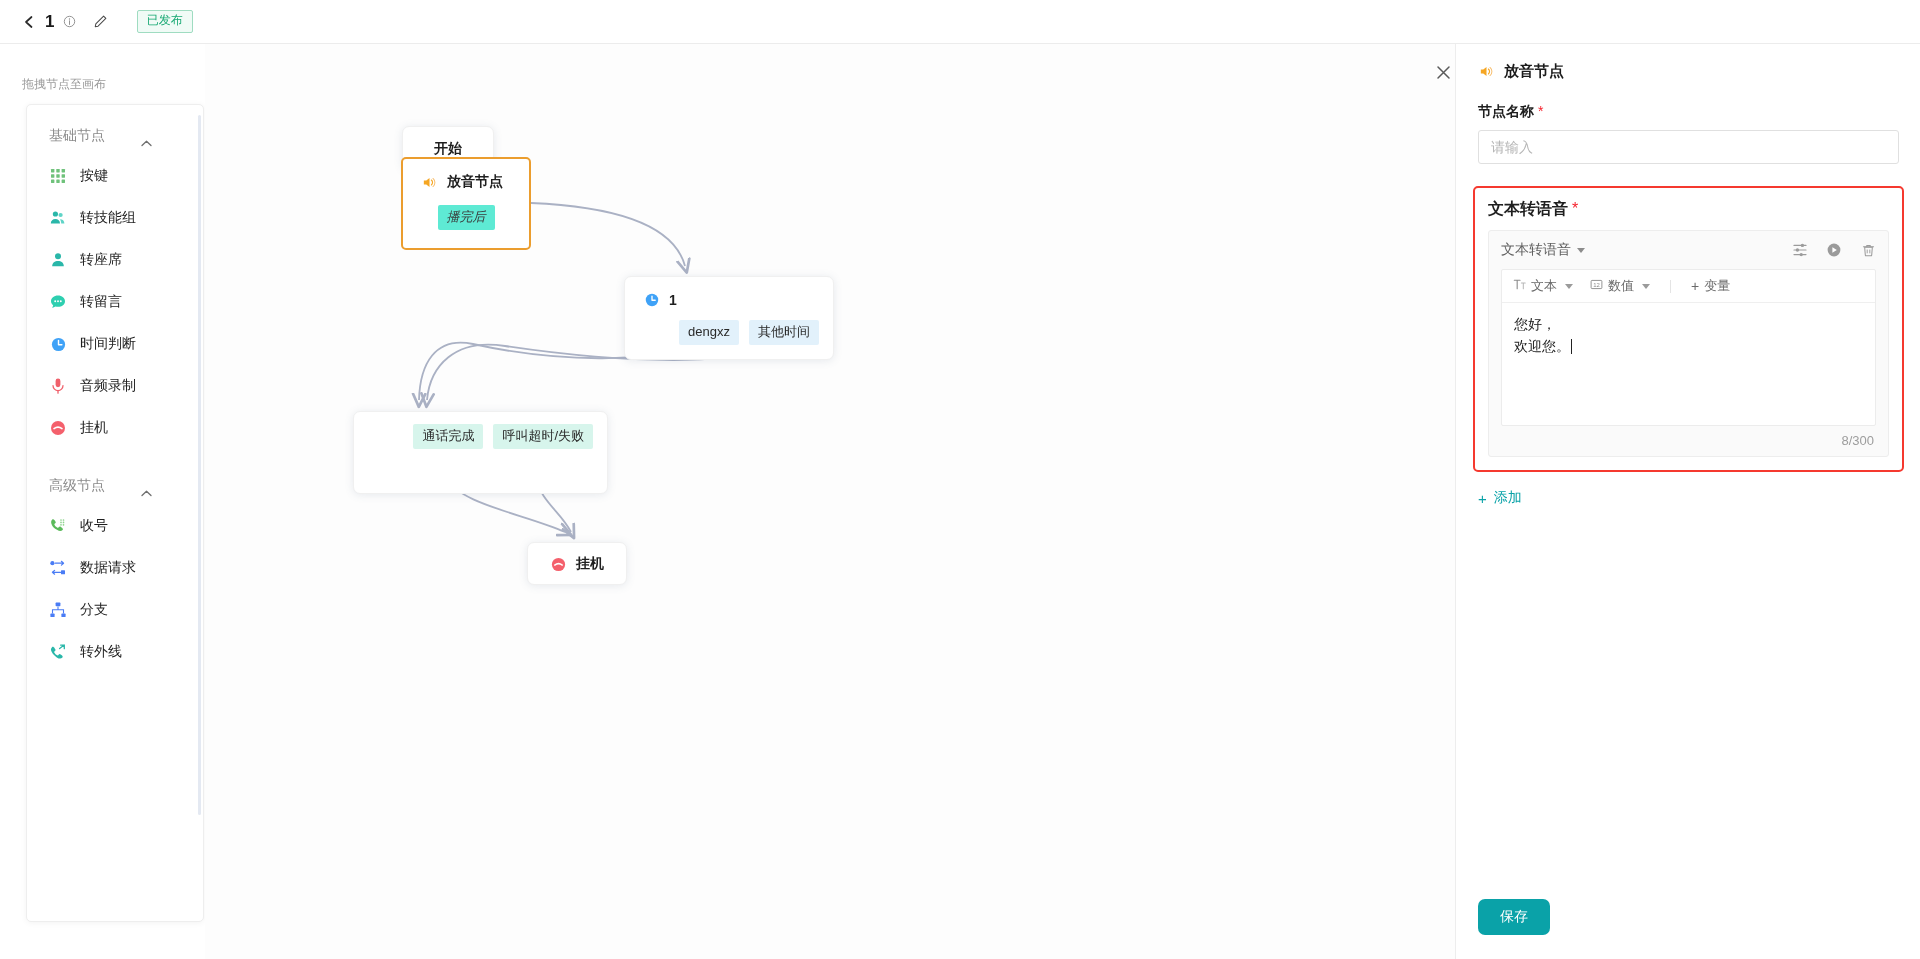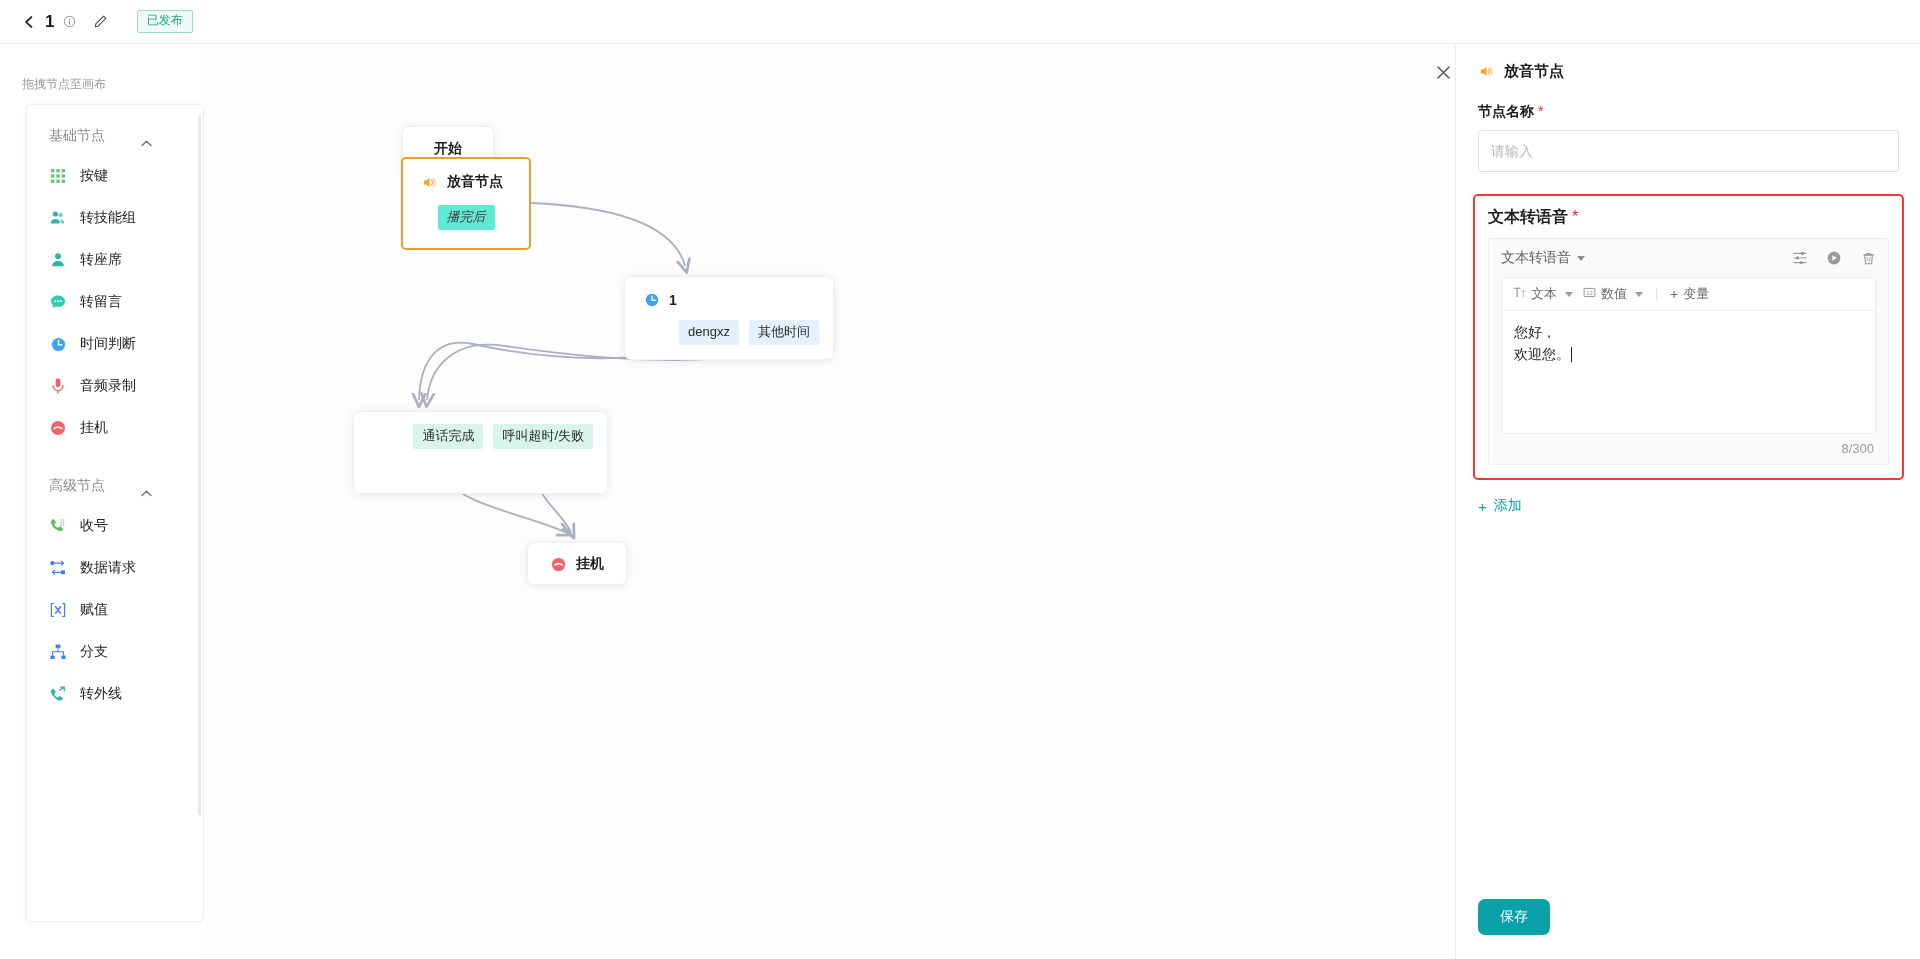--- a/index.html
+++ b/index.html
@@ -117,21 +117,21 @@
   }
   .panel-title {
     display: flex; align-items: center; gap: 9px;
     padding: 18px 22px 0 22px; font-size: 15px; font-weight: 700; color: #1b1b1b;
   }
   .field-label {
     padding: 22px 22px 0 22px; font-size: 14px; font-weight: 700; color: #1f1f1f;
   }
   .req { color: #f5222d; margin-left: 4px; font-weight: 400; }
   .text-input {
-    margin: 9px 22px 0 22px; width: 421px; height: 42px;
+    margin: 9px 22px 0 22px; width: 421px; height: 34px;
     border: 1px solid #e0e0e0; border-radius: 3px;
     padding: 0 12px; font-size: 14px; color: #333;
     font-family: "Liberation Sans", "DejaVu Sans", sans-serif; background: #fff;
   }
   .text-input::placeholder { color: #b6b6b6; }
 
   .tts-box {
     position: relative; margin: 22px 17px 0 17px; width: 431px;
     border: 2px solid #f5392f; border-radius: 5px; padding: 11px 13px 13px 13px;
   }
@@ -146,21 +146,21 @@
     font-size: 14px; color: #5f5f5f; cursor: pointer;
   }
   .tri-down { width: 0; height: 0; border-left: 4px solid transparent; border-right: 4px solid transparent; border-top: 5px solid #8c8c8c; }
   .tts-actions { margin-left: auto; display: flex; align-items: center; gap: 18px; }
   .tts-act { width: 16px; height: 16px; cursor: pointer; display:flex; align-items:center; justify-content:center; }
 
   .editor {
     margin-top: 10px; background: #fff; border: 1px solid #ececec; border-radius: 2px;
   }
   .editor-toolbar {
-    display: flex; align-items: center; gap: 10px;
+    display: flex; align-items: center; gap: 17px;
     border-bottom: 1px solid #efefef; padding: 7px 11px;
     font-size: 13px; color: #6a6a6a;
   }
   .tb-group { display: inline-flex; align-items: center; gap: 5px; cursor: pointer; }
   .tb-caret { width: 0; height: 0; border-left: 4.5px solid transparent; border-right: 4.5px solid transparent; border-top: 5px solid #9b9b9b; margin-left: 3px;}
   .tb-sep { width: 1px; height: 13px; background: #e4e4e4; margin: 0 3px; }
   .tb-plus { color: #6a6a6a; font-size: 14px; }
   .editor-body {
     min-height: 122px; padding: 10px 12px; font-size: 14px; color: #222; line-height: 1.6;
     white-space: pre-wrap; position: relative; cursor: text;
@@ -345,30 +345,20 @@
           <svg width="18" height="18" viewBox="0 0 18 18">
               <circle cx="3.4" cy="4.2" r="2.1" fill="#4a7cf5"></circle>
               <path d="M6.4 4.2h8M12.4 2.3l2.2 1.9-2.2 1.9" stroke="#4a7cf5" stroke-width="1.2" fill="none" stroke-linecap="round" stroke-linejoin="round"></path>
               <rect x="12" y="11.3" width="4" height="4" rx=".5" fill="#4a7cf5"></rect>
               <path d="M11.6 13.3h-8M5.6 11.4L3.4 13.3l2.2 1.9" stroke="#4a7cf5" stroke-width="1.2" fill="none" stroke-linecap="round" stroke-linejoin="round"></path>
             </svg>
         </span>
         <span>数据请求</span>
       </div>
 
-      <div class="pal-item">
-        <span class="pal-icon">
-          <svg width="18" height="18" viewBox="0 0 18 18">
-              <path d="M4.4 2.6H2.4v12.8h2" stroke="#4a7cf5" stroke-width="1.2" fill="none" stroke-linecap="round" stroke-linejoin="round"></path>
-              <path d="M13.6 2.6h2v12.8h-2" stroke="#4a7cf5" stroke-width="1.2" fill="none" stroke-linecap="round" stroke-linejoin="round"></path>
-              <path d="M6.6 5.8l4.8 6.4M11.4 5.8l-4.8 6.4" stroke="#4a7cf5" stroke-width="1.5" stroke-linecap="round"></path>
-            </svg>
-        </span>
-        <span>赋值</span>
-      </div>
 
       <div class="pal-item">
         <span class="pal-icon">
           <svg width="18" height="18" viewBox="0 0 18 18">
               <rect x="6.6" y="1.6" width="4.8" height="3.6" rx=".6" fill="#4a7cf5"></rect>
               <rect x="1.4" y="12.6" width="4.2" height="3.4" rx=".6" fill="#4a7cf5"></rect>
               <rect x="12.4" y="12.6" width="4.2" height="3.4" rx=".6" fill="#4a7cf5"></rect>
               <path d="M9 5.4v3.3M3.5 12.4V8.7h11v3.7" stroke="#4a7cf5" stroke-width="1.1" fill="none"></path>
             </svg>
         </span>

